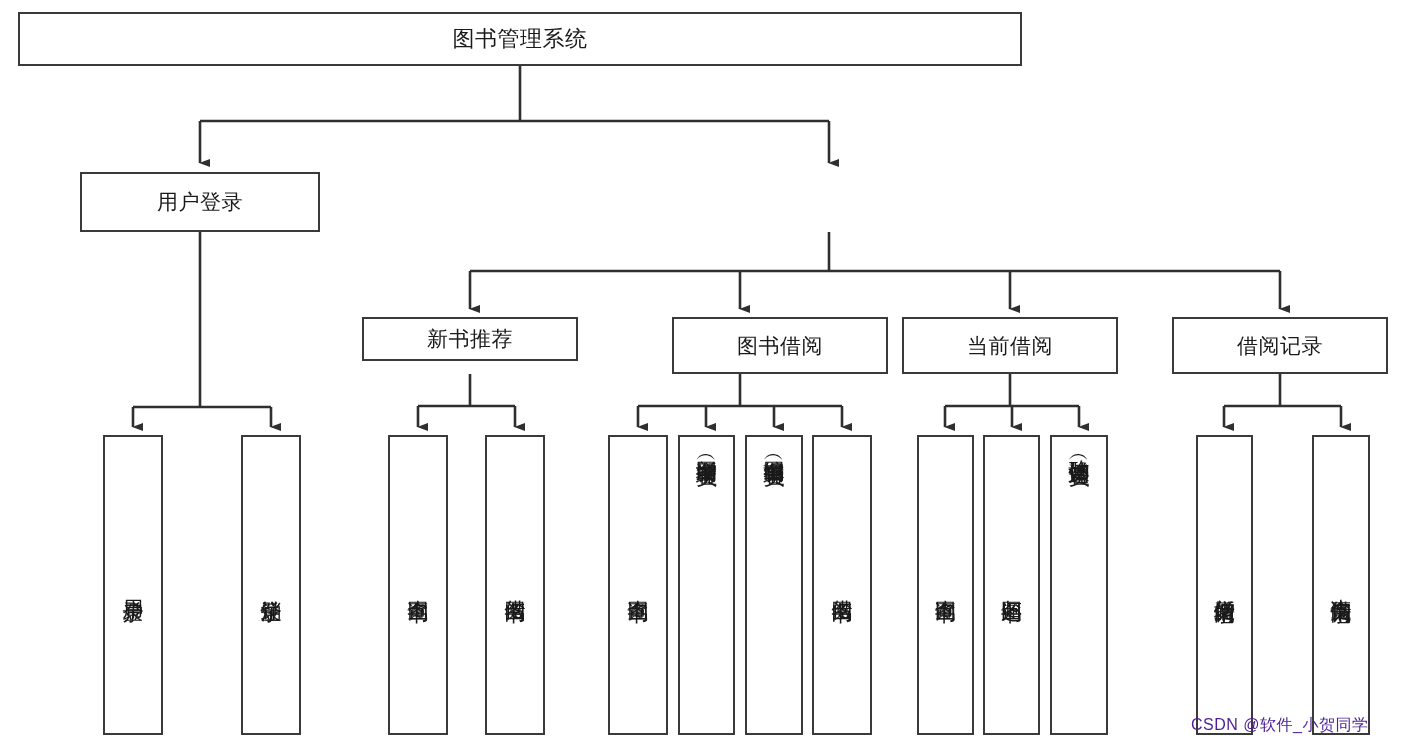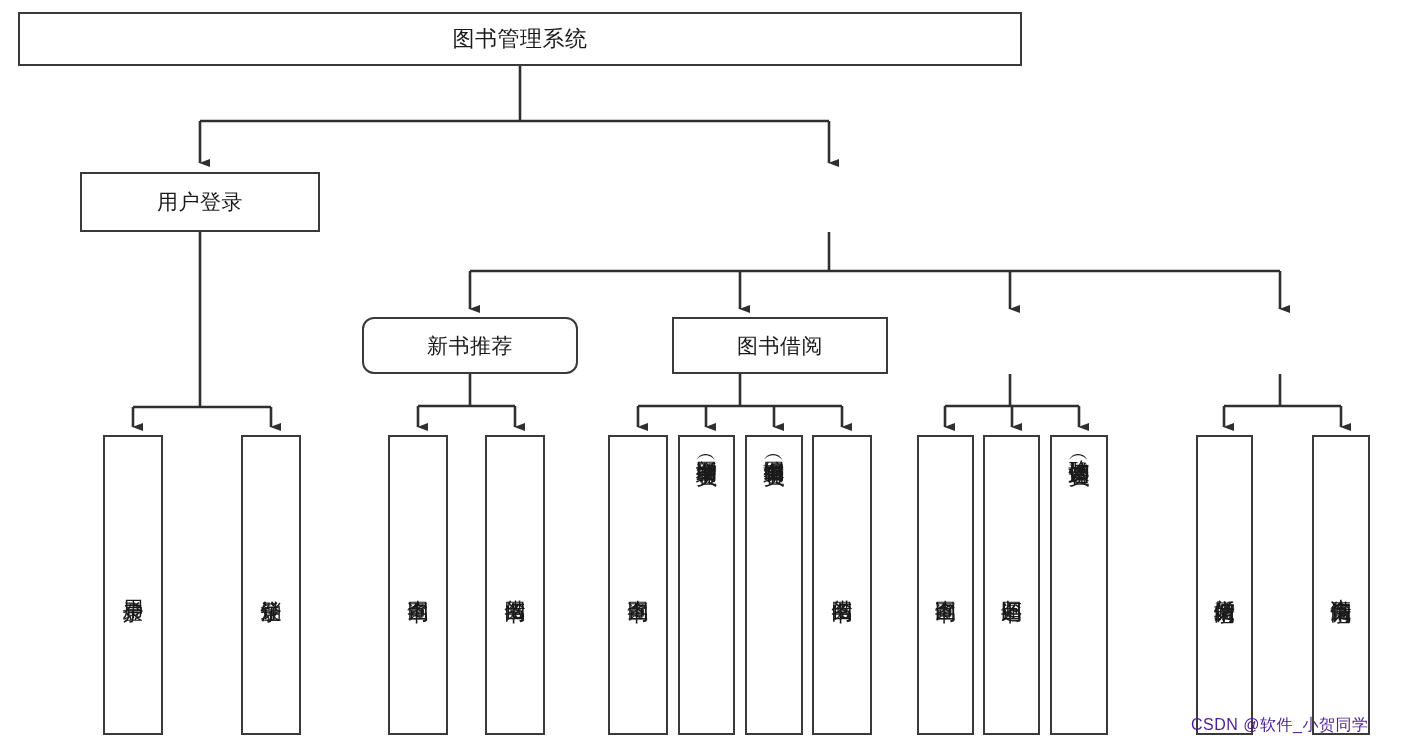--- a/index.html
+++ b/index.html
@@ -122,25 +122,31 @@
   </svg>
 
   <div class="node-box" style="left:18px; top:12px; width:1004px; height:54px;">
     <span class="node-label horiz-label lvl0">图书管理系统</span>
   </div>
 
   <div class="node-box" style="left:80px; top:172px; width:240px; height:60px;">
     <span class="node-label horiz-label lvl1">用户登录</span>
   </div>
 
-  <div class="node-box" style="left:362px; top:317px; width:216px; height:57px;border-radius:12px;">
+  <div class="node-box" style="left:362px; top:317px; width:216px; height:44px;">
     <span class="node-label horiz-label lvl2">新书推荐</span>
   </div>
   <div class="node-box" style="left:632px; top:317px; width:216px; height:57px;margin-left:40px;">
     <span class="node-label horiz-label lvl2">图书借阅</span>
+  </div>
+  <div class="node-box" style="left:902px; top:317px; width:216px; height:57px;">
+    <span class="node-label horiz-label lvl2">当前借阅</span>
+  </div>
+  <div class="node-box" style="left:1172px; top:317px; width:216px; height:57px;">
+    <span class="node-label horiz-label lvl2">借阅记录</span>
   </div>
 
   <div class="node-box" style="left:103px; top:435px; width:60px; height:300px;">
     <span class="node-label vert-label">用户登录</span>
   </div>
   <div class="node-box" style="left:241px; top:435px; width:60px; height:300px;">
     <span class="node-label vert-label">注销登录</span>
   </div>
 
   <div class="node-box" style="left:388px; top:435px; width:60px; height:300px;">

